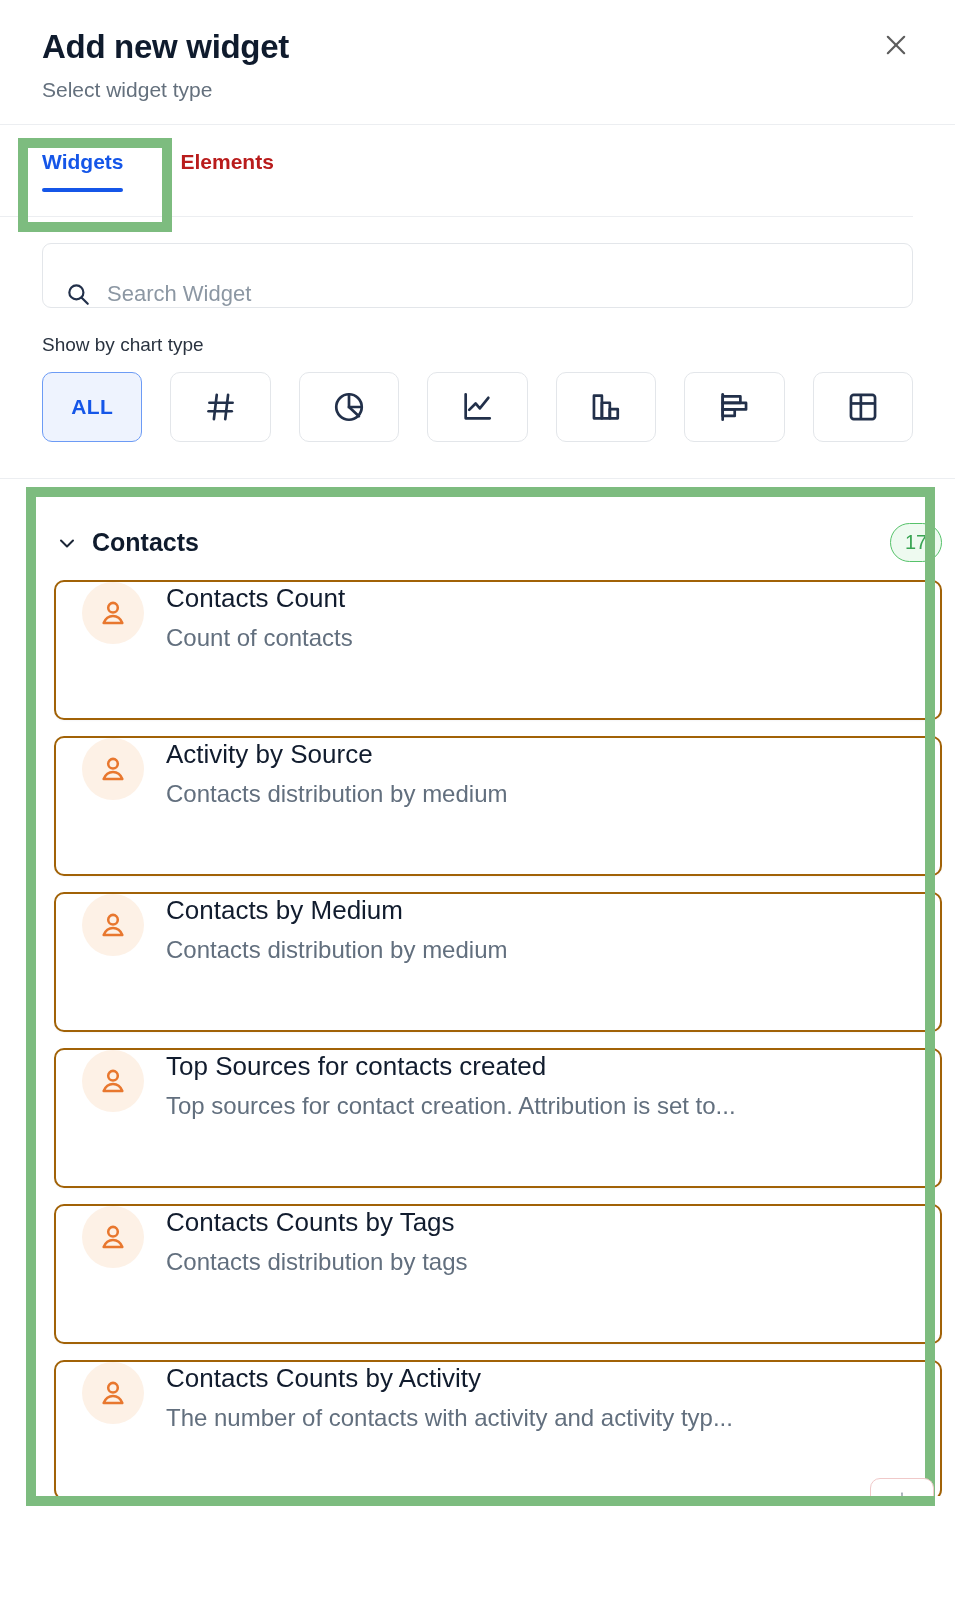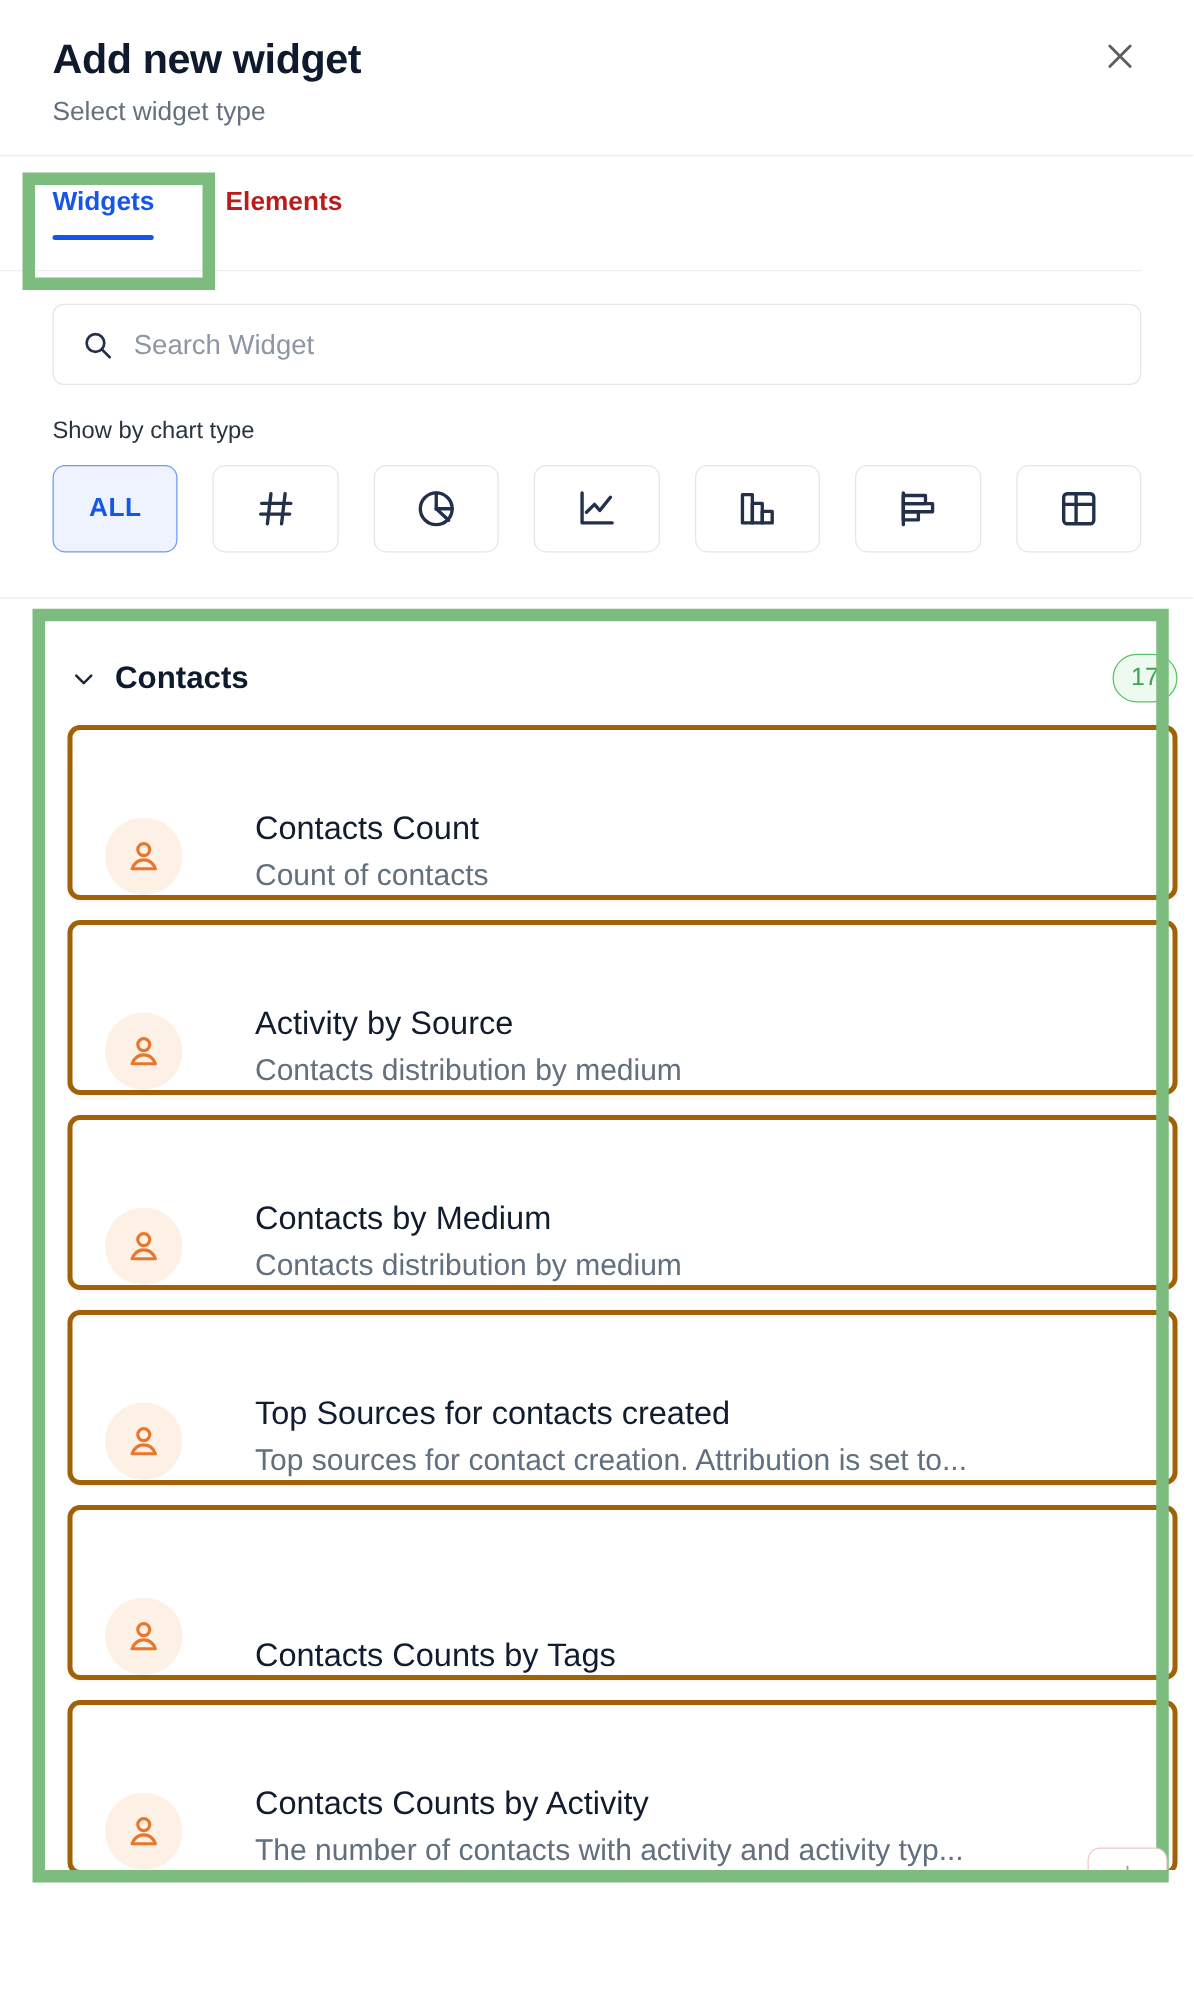--- a/index.html
+++ b/index.html
@@ -82,21 +82,21 @@
     height: 94px;
     border: 10px solid #7dbc7f;
     background: transparent;
     pointer-events: none;
   }
 
   
   .search-area { padding: 26px 42px 0 42px; }
   .search-box {
     display: flex;
-    align-items: center;
+    align-items: flex-end;
     height: 65px;
     border: 1px solid #e3e6ea;
     border-radius: 9px;
     padding: 0 22px;
     background: #fff;
   }
   .search-box svg { flex: 0 0 auto; display: block; }
   .search-input {
     border: none;
     outline: none;
@@ -207,30 +207,29 @@
 
   .list {
     position: relative;
     padding: 0 30px 0 18px;
     height: 920px;
     overflow: hidden;
   }
   .widget-card {
     position: relative;
     display: flex;
-    align-items: flex-end;
+    align-items: flex-start;
     height: 140px;
-    border: 4px solid #a16207;
+    border: 2px solid #a16207;
     border-radius: 10px;
     background: #fff;
     margin-bottom: 16px;
     box-shadow: 0 1px 2px rgba(16,24,40,0.04);
     padding: 0 26px;
     cursor: pointer;
-    gap: 36px;
   }
   .widget-avatar {
     flex: 0 0 auto;
     width: 62px;
     height: 62px;
     border-radius: 50%;
     background: #fdf1e6;
     display: flex;
     align-items: center;
     justify-content: center;
@@ -466,20 +465,21 @@
 
       <div class="widget-card">
         <span class="widget-avatar">
           <svg width="32" height="32" viewBox="0 0 24 24" fill="none" stroke="#e8772e" stroke-width="1.9" stroke-linecap="round" stroke-linejoin="round">
             <circle cx="12" cy="8" r="3.6"></circle>
               <path d="M5 19.5c1.4-3.6 4-5.3 7-5.3s5.6 1.7 7 5.3z"></path>
           </svg>
         </span>
         <span class="widget-texts">
           <span class="widget-name" style="display:block">Contacts Counts by Tags</span>
+          <span class="widget-desc" style="display:block">Contacts distribution by tags</span>
         </span>
       </div>
 
       <div class="widget-card">
         <span class="widget-avatar">
           <svg width="32" height="32" viewBox="0 0 24 24" fill="none" stroke="#e8772e" stroke-width="1.9" stroke-linecap="round" stroke-linejoin="round">
             <circle cx="12" cy="8" r="3.6"></circle>
               <path d="M5 19.5c1.4-3.6 4-5.3 7-5.3s5.6 1.7 7 5.3z"></path>
           </svg>
         </span>

